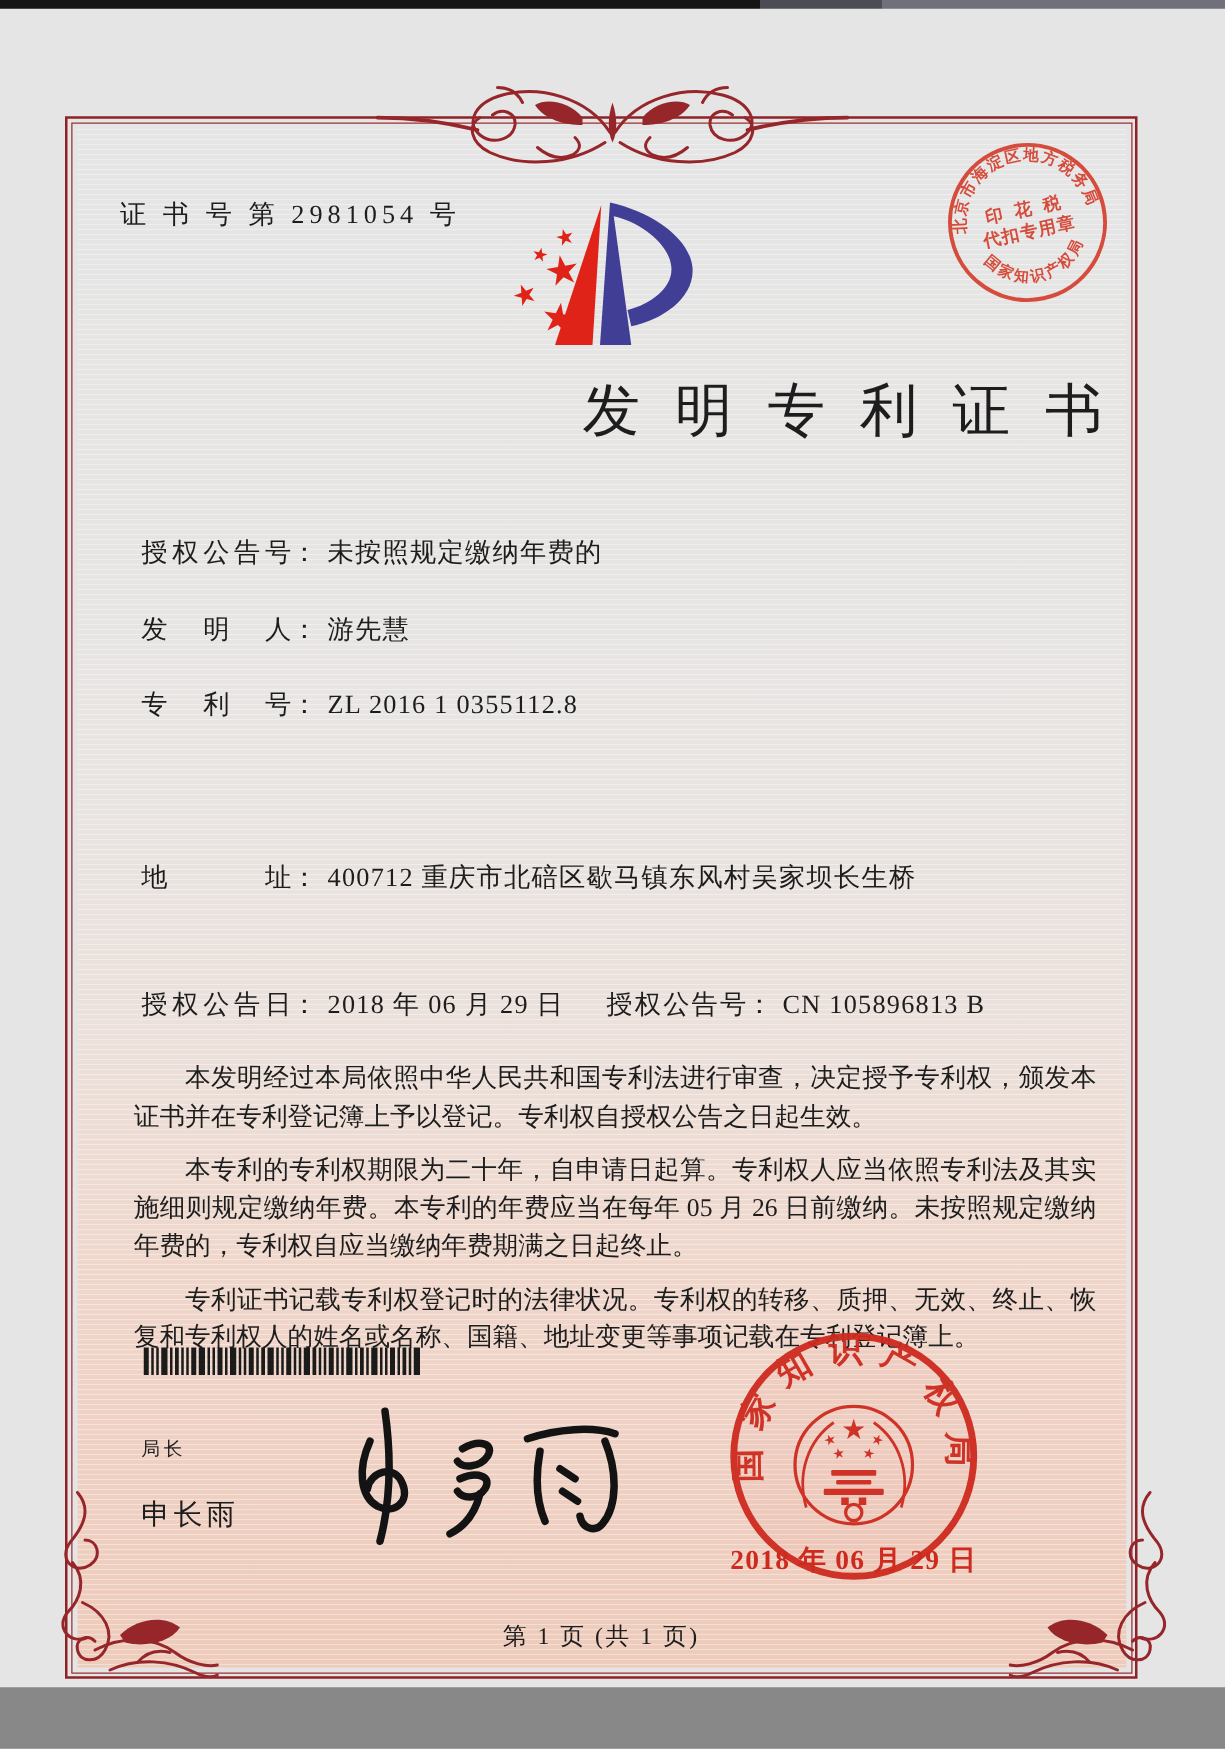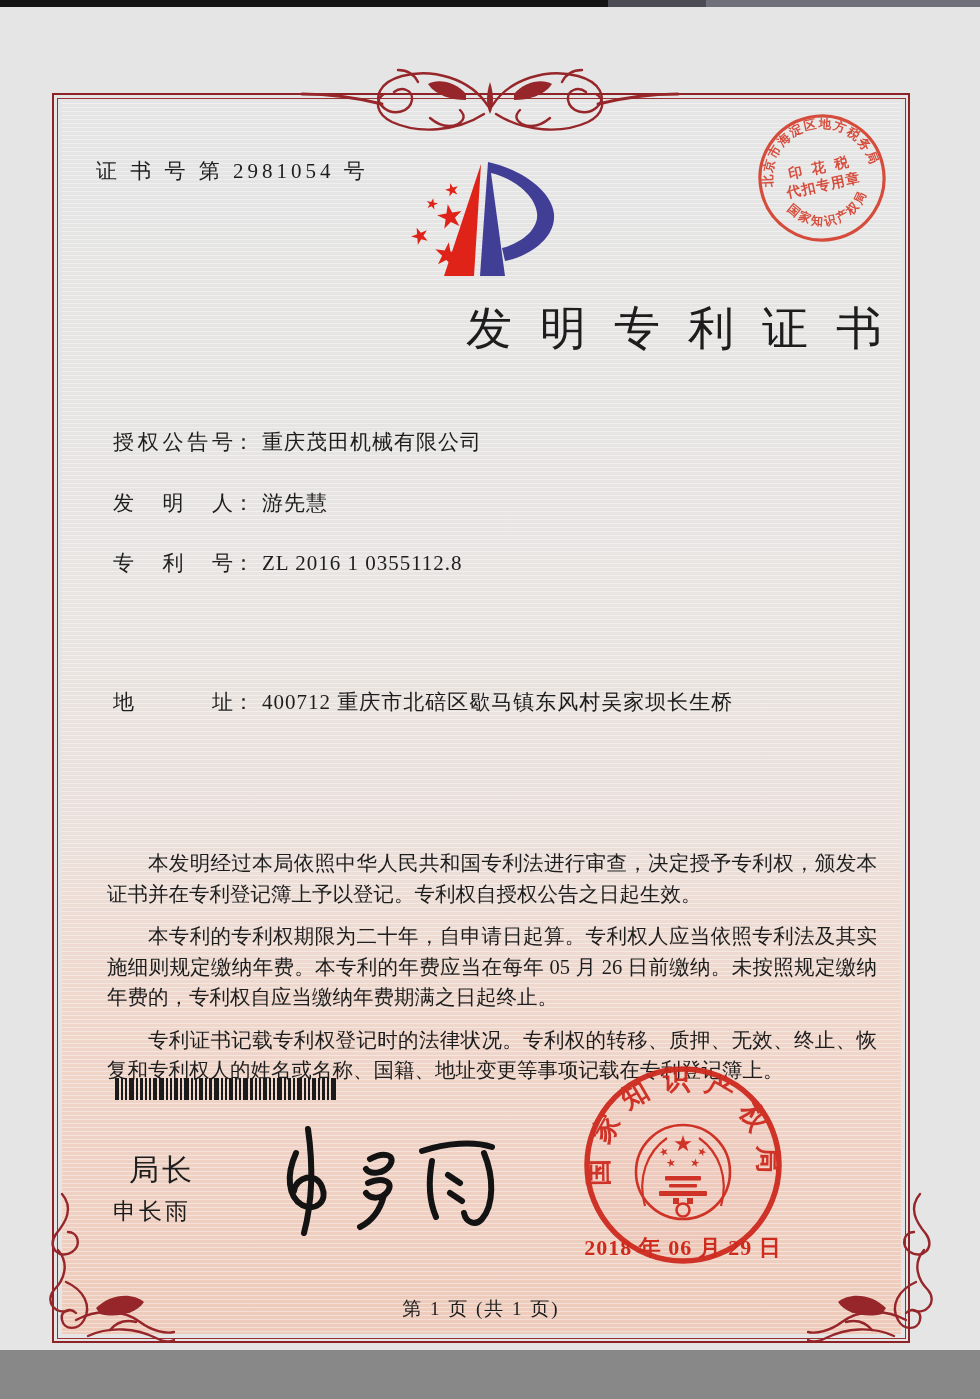--- a/index.html
+++ b/index.html
@@ -44,21 +44,21 @@
   .fvalue{margin-left:8px; letter-spacing:1px;}
   .row2col .col2{position:absolute; left:372px; top:0; white-space:nowrap;}
   .row2col .col2 .flabel{width:112px;}
   .paragraphs{
     position:absolute; left:95px; top:836px; width:794px;
     font-size:20.5px; line-height:30.5px; text-align:justify;
   }
   .paragraphs p{margin:12px; text-indent:2em;}
   .barcode{position:absolute; left:115px; top:1078px; height:22px; display:flex; align-items:stretch;}
   .barcode div{background:#1b1b1b; margin-right:2px;}
-  .director-label{position:absolute; left:129px; top:1150px; font-size:30px; letter-spacing:3px;text-align:center;}
+  .director-label{position:absolute; left:113px; top:1150px; font-size:15px; letter-spacing:3px;text-align:center;}
   .director-name{position:absolute; left:113px; top:1196px; font-size:23px; letter-spacing:3px;}
   .seal-date{
     position:absolute; left:583px; top:1233px; width:200px; text-align:center;
     font-size:22px; color:#ce2a1e; letter-spacing:1px; font-weight:600;
   }
   .footer{position:absolute; left:52px; top:1296px; width:858px; text-align:center; font-size:19px; letter-spacing:2px;}
   .stamp-wrap{position:absolute; left:747px; top:103px; width:150px; height:150px; transform:rotate(-12deg); opacity:.92;}
   .seal-wrap{position:absolute; left:573px; top:1060px; width:220px; height:220px; opacity:.95;}
   .sig-wrap{position:absolute; left:250px; top:1123px; width:250px; height:115px;}
   .logo-wrap{position:absolute; left:408px; top:158px; width:150px; height:124px;}
@@ -140,30 +140,38 @@
       <text x="75" y="87" text-anchor="middle" font-size="14" font-weight="700" letter-spacing="1">代扣专用章</text>
       <text font-size="12" font-weight="700" letter-spacing="2">
         <textPath href="#stamp-bot-arc" startOffset="50%" text-anchor="middle">国家知识产权局</textPath>
       </text>
     </g>
   </svg>
 
   <div class="title">发明专利证书</div>
 
   <div class="row" style="top:428px">
-    <span class="flabel">授权公告号</span><span>：</span><span class="fvalue">重庆茂田机械有限公司</span>
+    <span class="flabel">授权公告号</span><span>：</span><span class="fvalue">未按照规定缴纳年费的</span>
   </div>
   <div class="row" style="top:489px">
     <span class="flabel">发明人</span><span>：</span><span class="fvalue">游先慧</span>
   </div>
   <div class="row" style="top:549px">
     <span class="flabel">专利号</span><span>：</span><span class="fvalue">ZL 2016 1 0355112.8</span>
   </div>
   <div class="row" style="top:688px">
     <span class="flabel">地址</span><span>：</span><span class="fvalue">400712 重庆市北碚区歇马镇东风村吴家坝长生桥</span>
+  </div>
+  <div class="row row2col" style="top:789px">
+    <span>
+      <span class="flabel">授权公告日</span><span>：</span><span class="fvalue">2018 年 06 月 29 日</span>
+    </span>
+    <span class="col2">
+      <span class="flabel">授权公告号</span><span>：</span><span class="fvalue">CN 105896813 B</span>
+    </span>
   </div>
 
   <div class="paragraphs">
     <p>本发明经过本局依照中华人民共和国专利法进行审查，决定授予专利权，颁发本证书并在专利登记簿上予以登记。专利权自授权公告之日起生效。</p>
     <p>本专利的专利权期限为二十年，自申请日起算。专利权人应当依照专利法及其实施细则规定缴纳年费。本专利的年费应当在每年 05 月 26 日前缴纳。未按照规定缴纳年费的，专利权自应当缴纳年费期满之日起终止。</p>
     <p>专利证书记载专利权登记时的法律状况。专利权的转移、质押、无效、终止、恢复和专利权人的姓名或名称、国籍、地址变更等事项记载在专利登记簿上。</p>
   </div>
 
   <div class="barcode">
       <div style="width: 4px;"></div>

